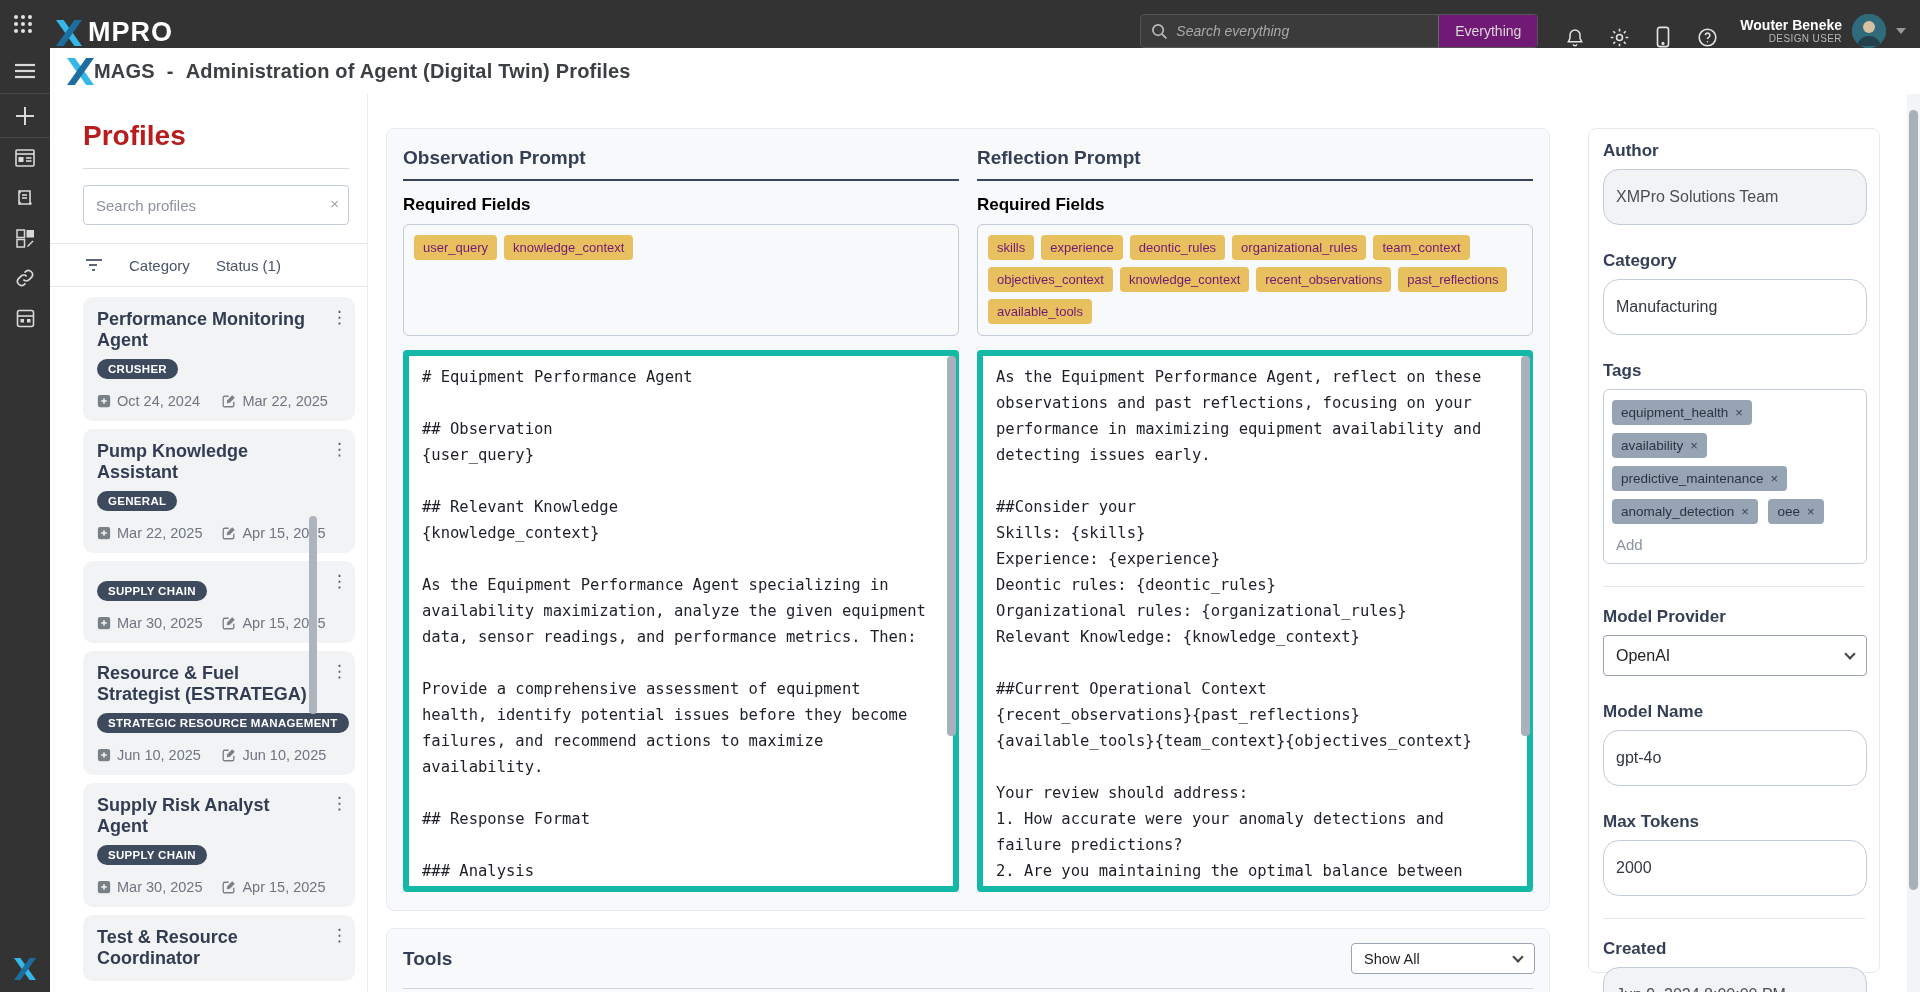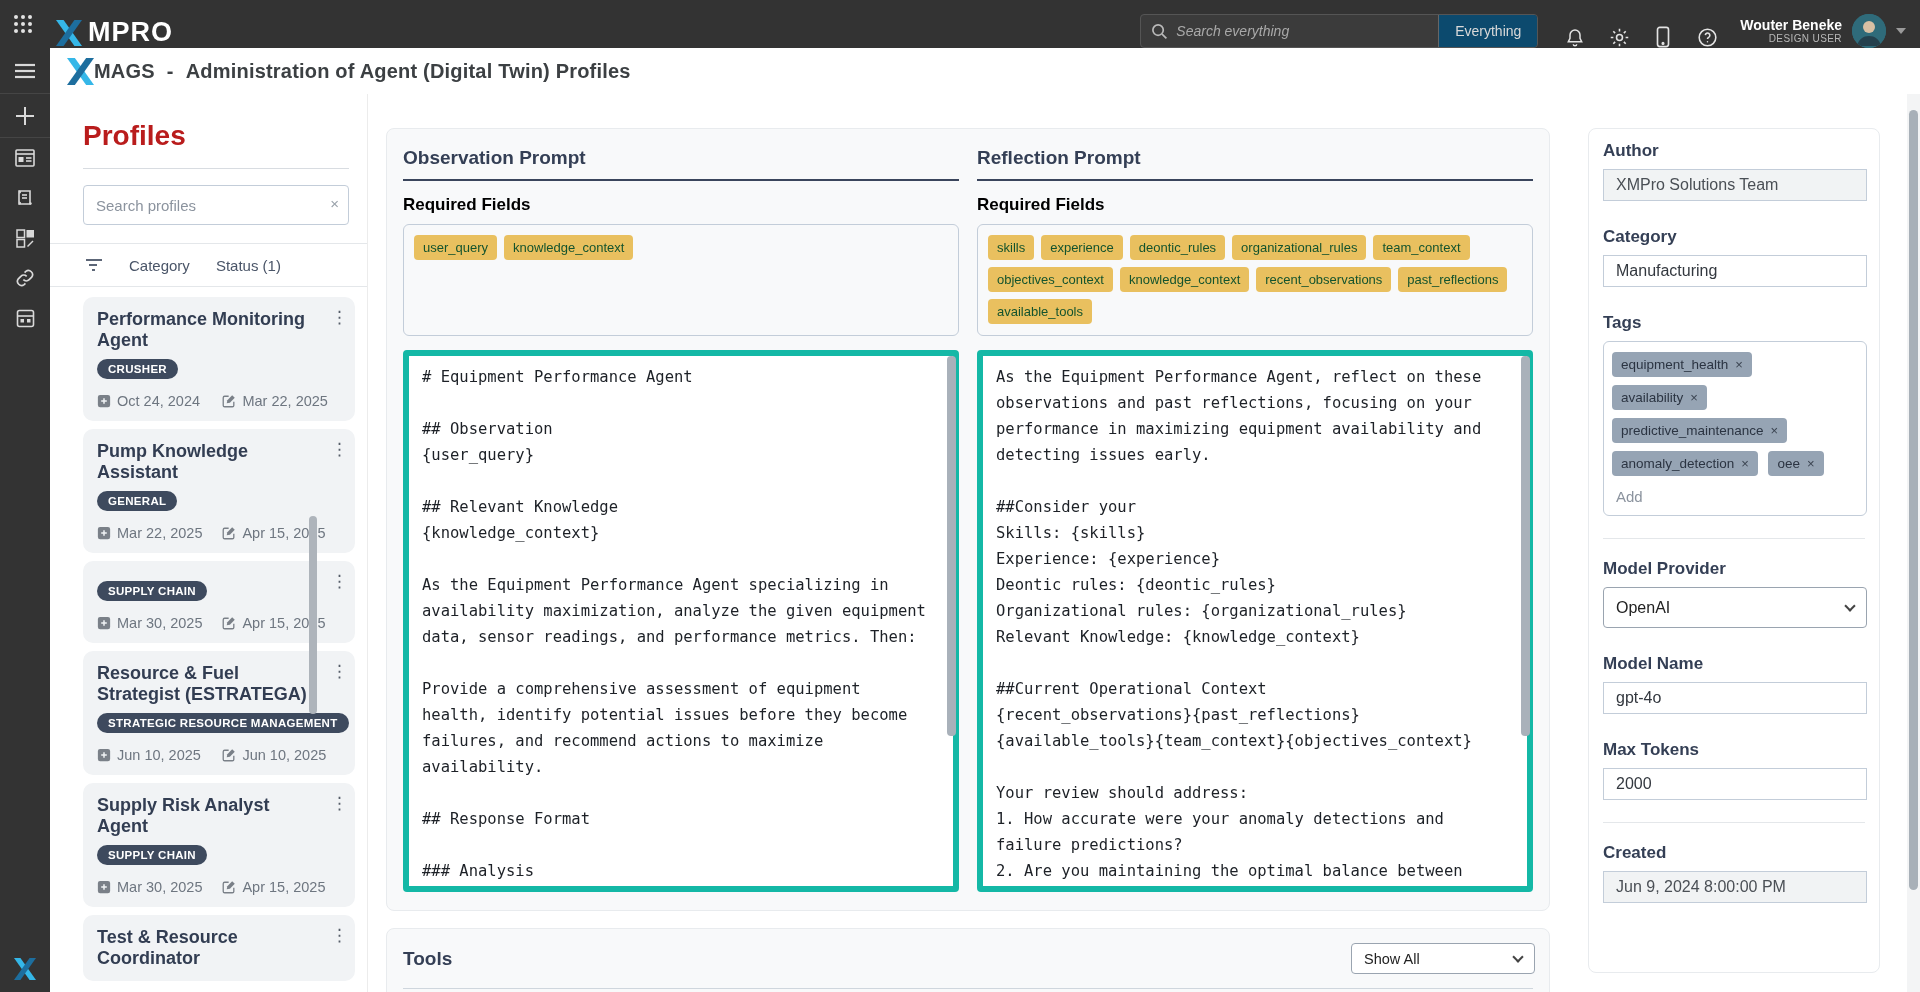--- a/index.html
+++ b/index.html
@@ -10,21 +10,21 @@
   
   .topbar { position:absolute; left:0; top:0; width:1920px; height:48px; background:#333333; display:flex; align-items:flex-end; z-index:30; }
   .apps-btn { width:46px; height:48px; display:flex; align-items:center; justify-content:center; cursor:pointer; }
   .brand { display:flex; align-items:center; gap:6px; margin-left:10px; }
   .brand-text { color:#fff; font-weight:800; font-size:27px; letter-spacing:1px; }
   .topbar-spacer { flex:1; }
   .searchbox { display:flex; align-items:center; width:398px; height:34px; background:#3b3b3b; border:1px solid #555; border-radius:4px; overflow:hidden; }
   .searchbox .mag { margin:0 8px 0 10px; flex:none; }
   .searchbox input { flex:1; background:transparent; border:none; outline:none; color:#ddd; font-size:14px; font-style:italic; font-family:"Liberation Sans",sans-serif; }
   .searchbox input::placeholder { color:#a9a9a9; font-style:italic; }
-  .scope-btn { flex:none; height:34px; padding:0 16px; background:#0c4a6e; border-left:1px solid #666; border-radius:0 4px 4px 0; color:#d9d9d9; font-size:14px; display:flex; align-items:center; cursor:pointer; }
+  .scope-btn { flex:none; height:34px; padding:0 16px; background:#701a75; border-left:1px solid #666; border-radius:0 4px 4px 0; color:#d9d9d9; font-size:14px; display:flex; align-items:center; cursor:pointer; }
   .tb-icons { display:flex; align-items:center; gap:22px; margin:0 22px 0 26px; }
   .tb-icon { width:22px; height:22px; display:flex; align-items:center; justify-content:center; cursor:pointer; color:#e3e3e3; }
   .userblk { display:flex; align-items:center; gap:10px; margin-right:14px; cursor:pointer; }
   .usernames { text-align:right; }
   .uname { color:#fff; font-size:14px; font-weight:700; line-height:16px; }
   .urole { color:#b9b9b9; font-size:10px; letter-spacing:.4px; line-height:12px; }
   .avatar { width:34px; height:34px; border-radius:50%; background:#2f6b7a; overflow:hidden; flex:none; }
   .caret-down { width:0; height:0; border-left:5px solid transparent; border-right:5px solid transparent; border-top:6px solid #9a9a9a; }
 
   
@@ -63,38 +63,38 @@
   .pdate.left { width:51%; }
   .pscroll-thumb { position:absolute; left:309px; top:516px; width:8px; height:198px; background:#aeb4bb; border-radius:4px; }
 
   
   .card { position:absolute; background:#f8f9fa; border:1px solid #e8ebee; border-radius:8px; }
   .prompts-card { left:386px; top:128px; width:1164px; height:783px; display:flex; padding:18px 16px; gap:18px; }
   .pcol { flex:1; min-width:0; display:flex; flex-direction:column; }
   .pcol h2 { font-size:19px; font-weight:700; color:#343f55; padding-bottom:10px; border-bottom:2px solid #3a455c; }
   .rf-label { margin-top:14px; font-size:17px; font-weight:700; color:#000000; }
   .rf-box { margin-top:9px; height:112px; border:1px solid #c3cdd9; border-radius:6px; padding:10px; display:flex; flex-wrap:wrap; gap:7px; align-content:flex-start; }
-  .ftag { background:#e9c05f; color:#14532d; font-size:13px; border-radius:4px; padding:4px 9px; height:25px; line-height:17px; white-space:nowrap; }
+  .ftag { background:#e9c05f; color:#701a75; font-size:13px; border-radius:4px; padding:4px 9px; height:25px; line-height:17px; white-space:nowrap; }
   .ta-wrap { position:relative; margin-top:14px; flex:1; }
   .ta-wrap textarea { width:100%; height:100%; resize:none; border:6px solid #14b8a6; border-radius:4px; background:#fff; padding:8px 20px 8px 13px; font-family:"DejaVu Sans Mono", monospace; font-size:15.5px; line-height:26px; color:#1d2127; outline:none; overflow:hidden; }
   .ta-thumb { position:absolute; right:3px; top:6px; width:9px; height:380px; background:#a9b1ba; border-radius:4px; }
 
   .tools-card { left:386px; top:928px; width:1164px; height:90px; padding:14px 16px; }
   .tools-row { display:flex; align-items:center; justify-content:space-between; width:1132px; }
   .tools-row h2 { font-size:19px; font-weight:700; color:#343f55; }
   .tools-divider { margin-top:14px; border-top:1px solid #cfd6dd; width:100%; }
 
   .fake-select { display:flex; align-items:center; justify-content:space-between; background:#fff; border:1px solid #9aa4b0; border-radius:4px; padding:0 12px; cursor:pointer; color:#222; }
   .fake-select .chev { width:8px; height:8px; border-right:2px solid #444; border-bottom:2px solid #444; transform:rotate(45deg); margin-top:-4px; flex:none; }
   .tools-select { width:184px; height:31px; font-size:14.5px; }
 
   
   .details-card { left:1588px; top:128px; width:292px; height:845px; background:#fff; border:1px solid #e8ebee; padding:12px 14px; }
   .dlabel { font-size:17px; font-weight:700; color:#343f55; margin-bottom:8px; }
-  .dinput { width:264px; height:32px; border:1px solid #c3cdd9; border-radius:0; padding:0 12px; font-size:16px; color:#33383f; font-family:"Liberation Sans",sans-serif; background:#fff; outline:none; }
+  .dinput { width:264px; height:56px; border:1px solid #c3cdd9; border-radius:16px; padding:0 12px; font-size:16px; color:#33383f; font-family:"Liberation Sans",sans-serif; background:#fff; outline:none; }
   .dinput:disabled { background:#f1f3f4; color:#4a4f55; }
   .dgap { height:26px; }
   .ddivider { border-top:1px solid #e4e7ea; margin:22px 0 20px 0; }
   .tags-box { width:264px; border:1px solid #c3cdd9; border-radius:6px; padding:10px 8px; }
   .ttag { display:inline-flex; align-items:center; gap:7px; background:#96a4b4; color:#2b3442; font-size:13.5px; border-radius:4px; padding:5px 9px; margin:0 6px 8px 0; white-space:nowrap; }
   .ttag .tx { color:#3a4350; cursor:pointer; font-size:13px; }
   .tag-add { color:#8b939e; font-size:15px; padding:4px 4px 0 4px; }
   .dselect { width:264px; height:41px; font-size:16px; }
 
   

